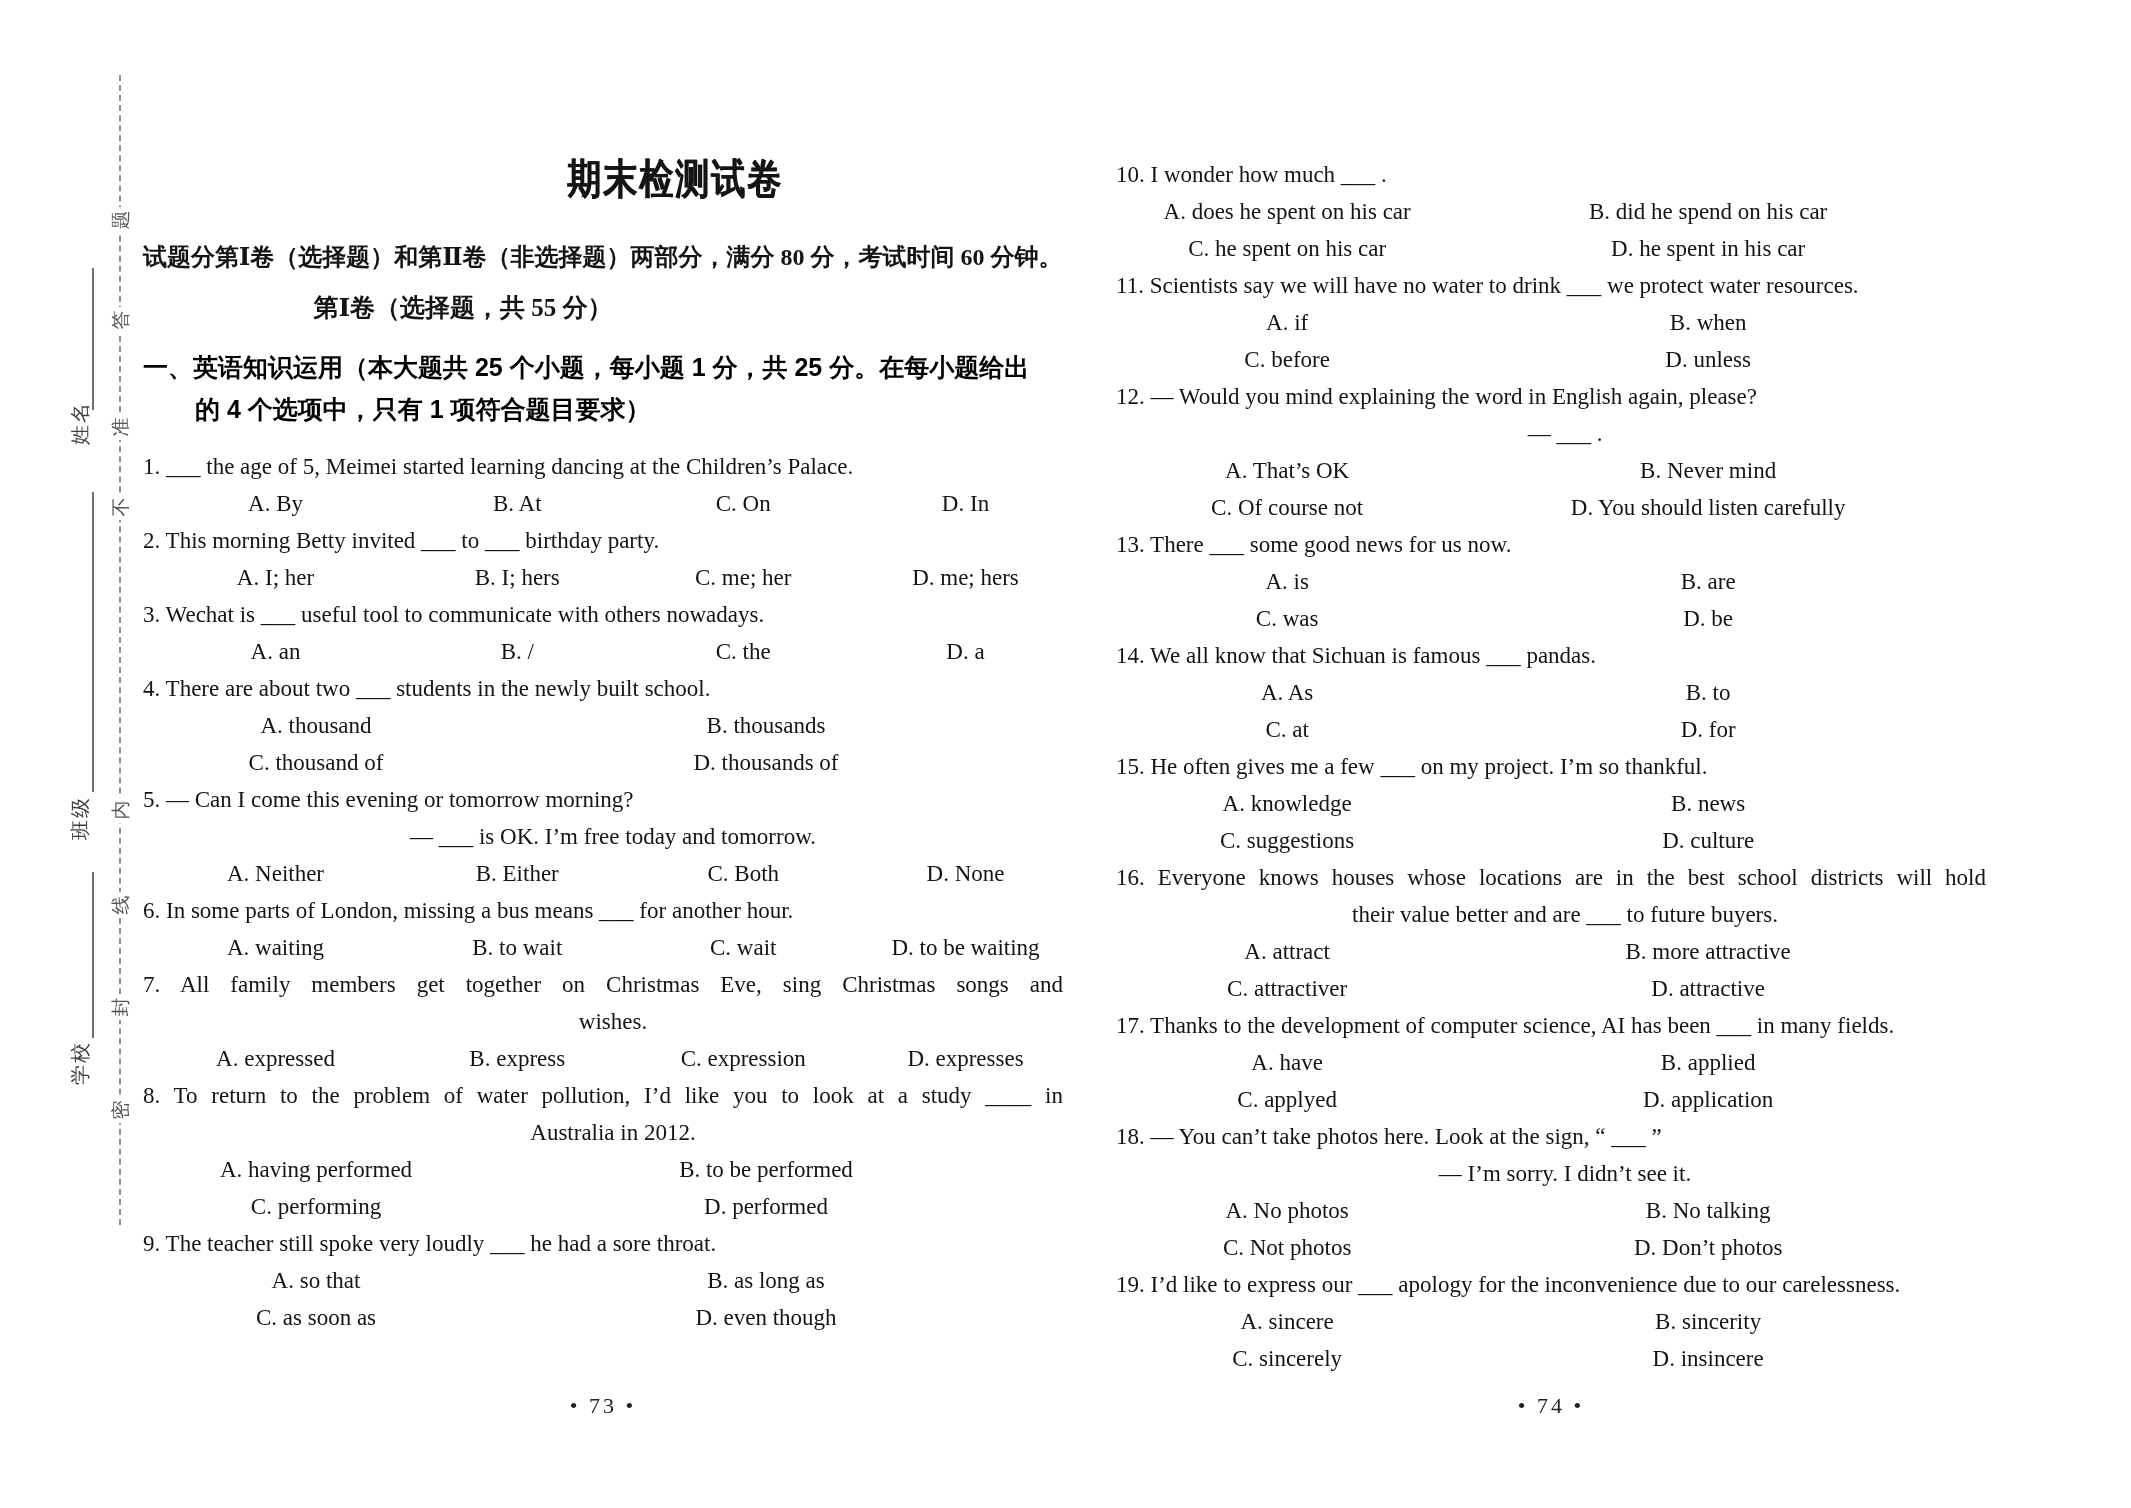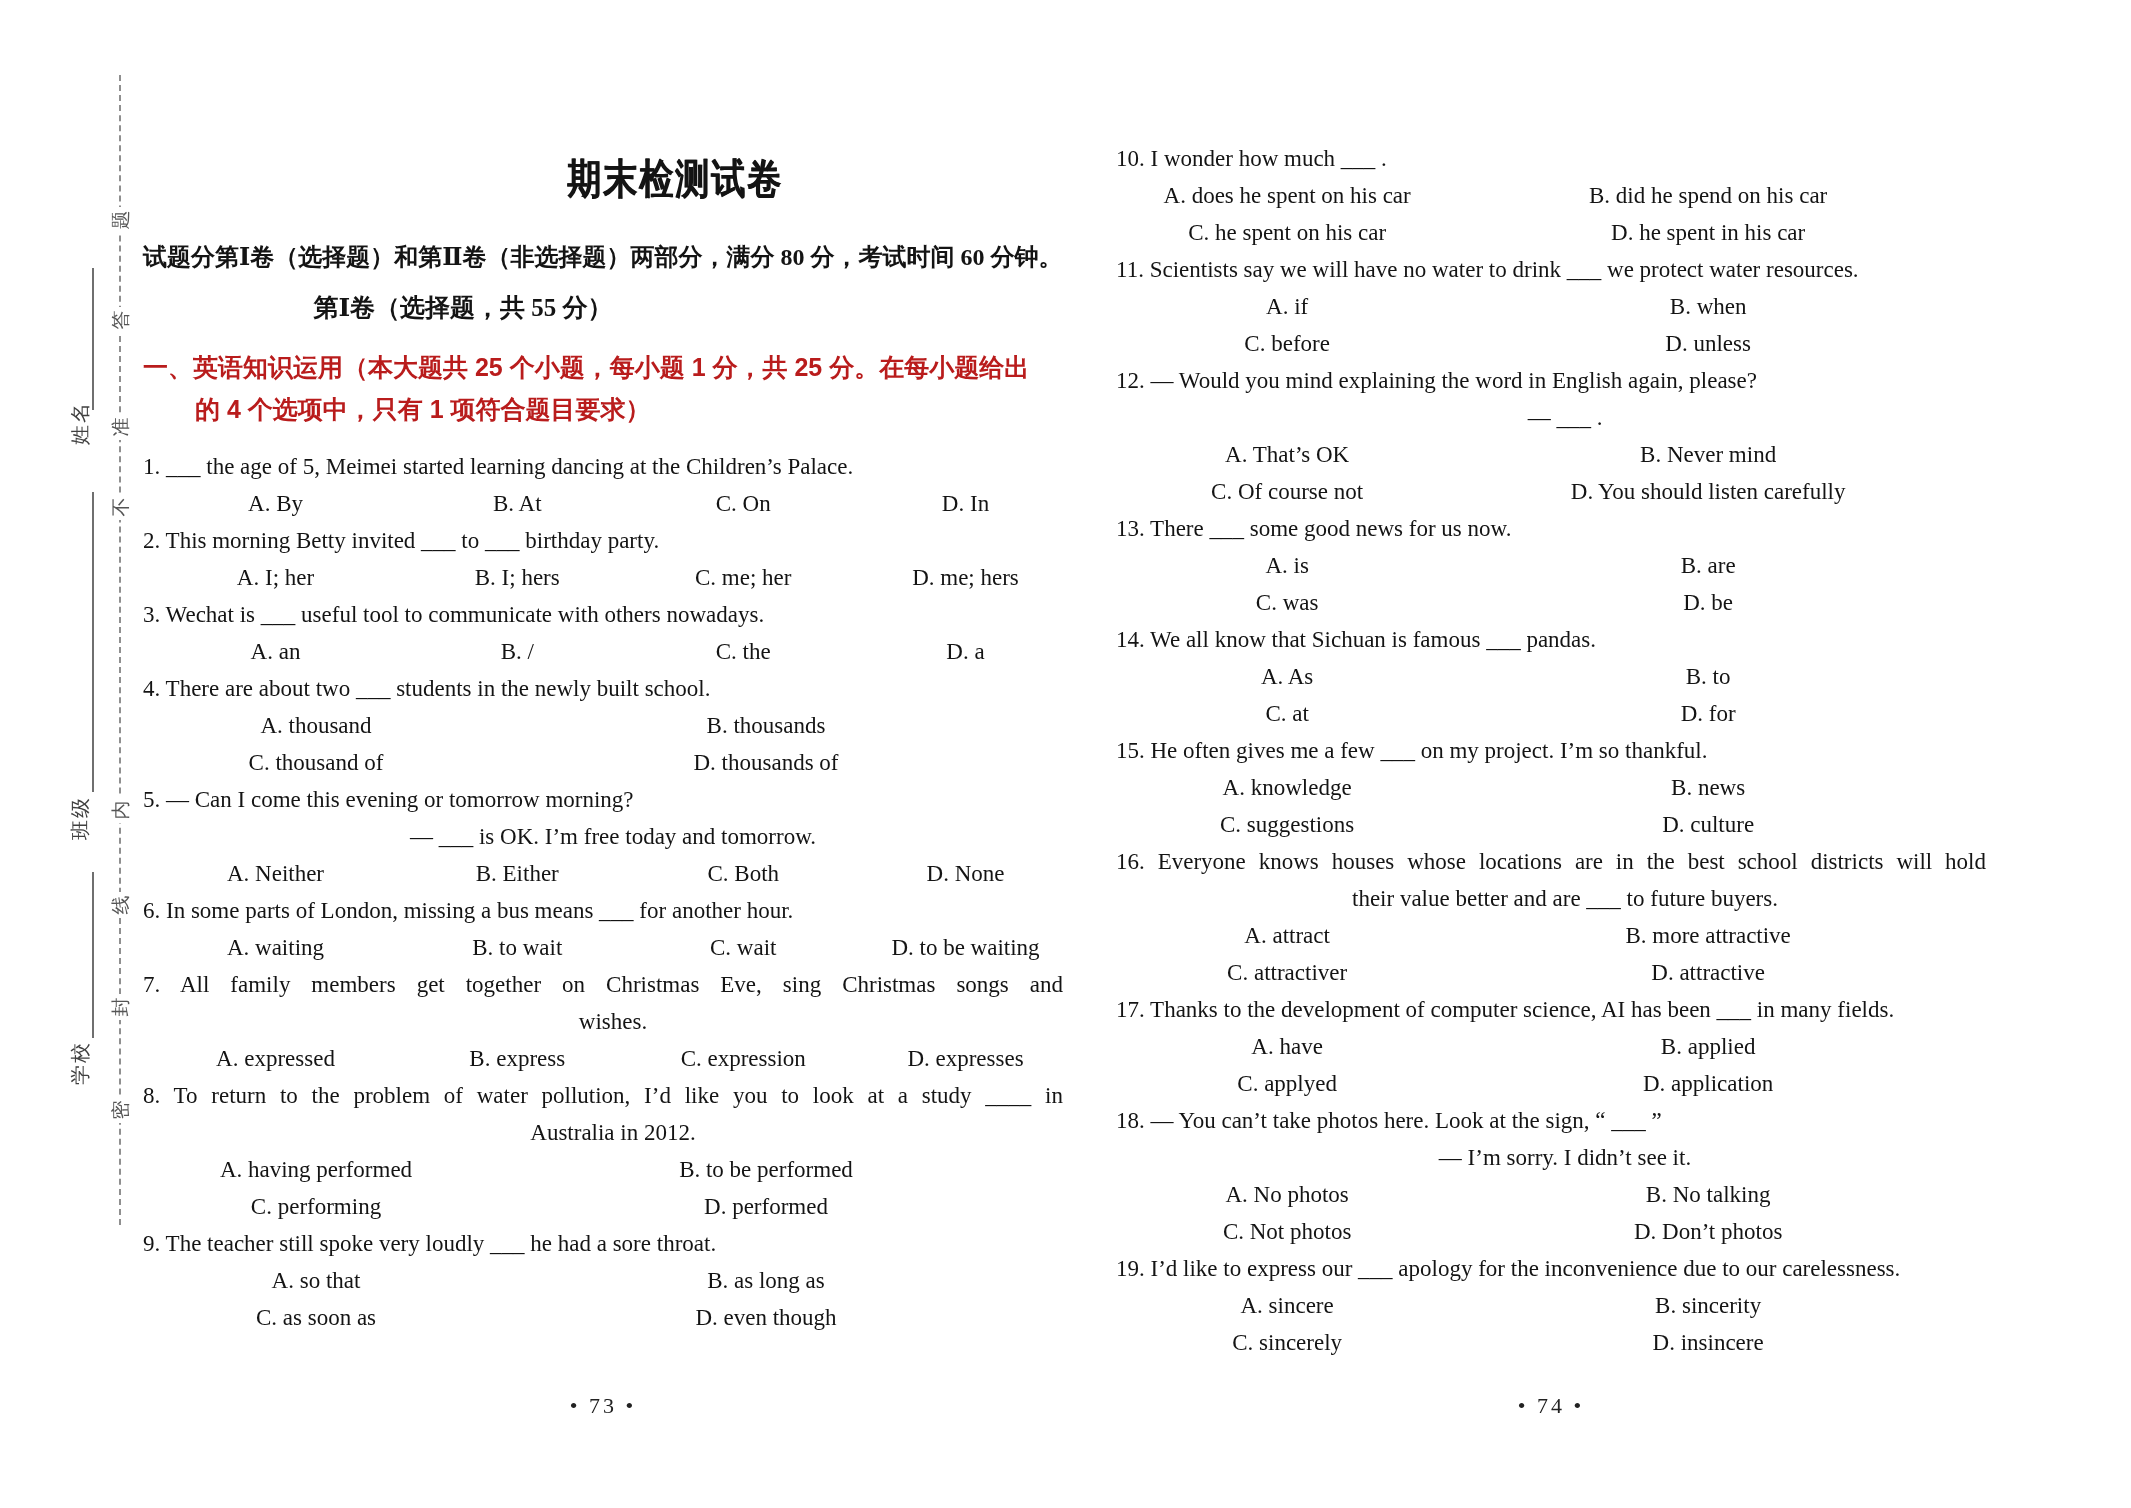--- a/index.html
+++ b/index.html
@@ -34,26 +34,26 @@
   .doc-title { margin-top:16px; height:48px; line-height:48px; text-align:right; width:640px; }
   .doc-title span {
     display:inline-block; transform:scaleY(1.22); transform-origin:center;
     font-size:34px; font-weight:bold; letter-spacing:2px;
     text-shadow:0.7px 0 0 currentColor;
   }
   .intro { margin-top:36px; font-size:24px; font-weight:bold; line-height:34px; }
   .part-heading { margin-top:16px; font-size:25px; font-weight:bold; line-height:36px; text-align:center; width:640px; }
   .section-heading {
     margin-top:20px; font-size:25px; font-weight:700; line-height:42px;
-    font-family:"Liberation Sans","DejaVu Sans",sans-serif; color:#b91c1c;
+    font-family:"Liberation Sans","DejaVu Sans",sans-serif; color:#000000;
   }
   .section-heading .line2 { padding-left:52px; }
 
   .questions { margin-top:18px; }
-  #page-right .questions { margin-top:0; }
+  #page-right .questions { margin-top:16px; }
 
   .question { font-size:23px; line-height:37px; }
   #page-left  .question { --ind:20px; }
   #page-right .question { --ind:28px; }
   .q-line.cont, .options { margin-left:var(--ind);text-align:center; }
   .q-line.justify { text-align:justify; text-align-last:justify; }
   .q-num { }
 
   .options { display:grid; }
   .options.cols4 { grid-template-columns:25% 22.5% 21.5% auto;gap:28px; }

